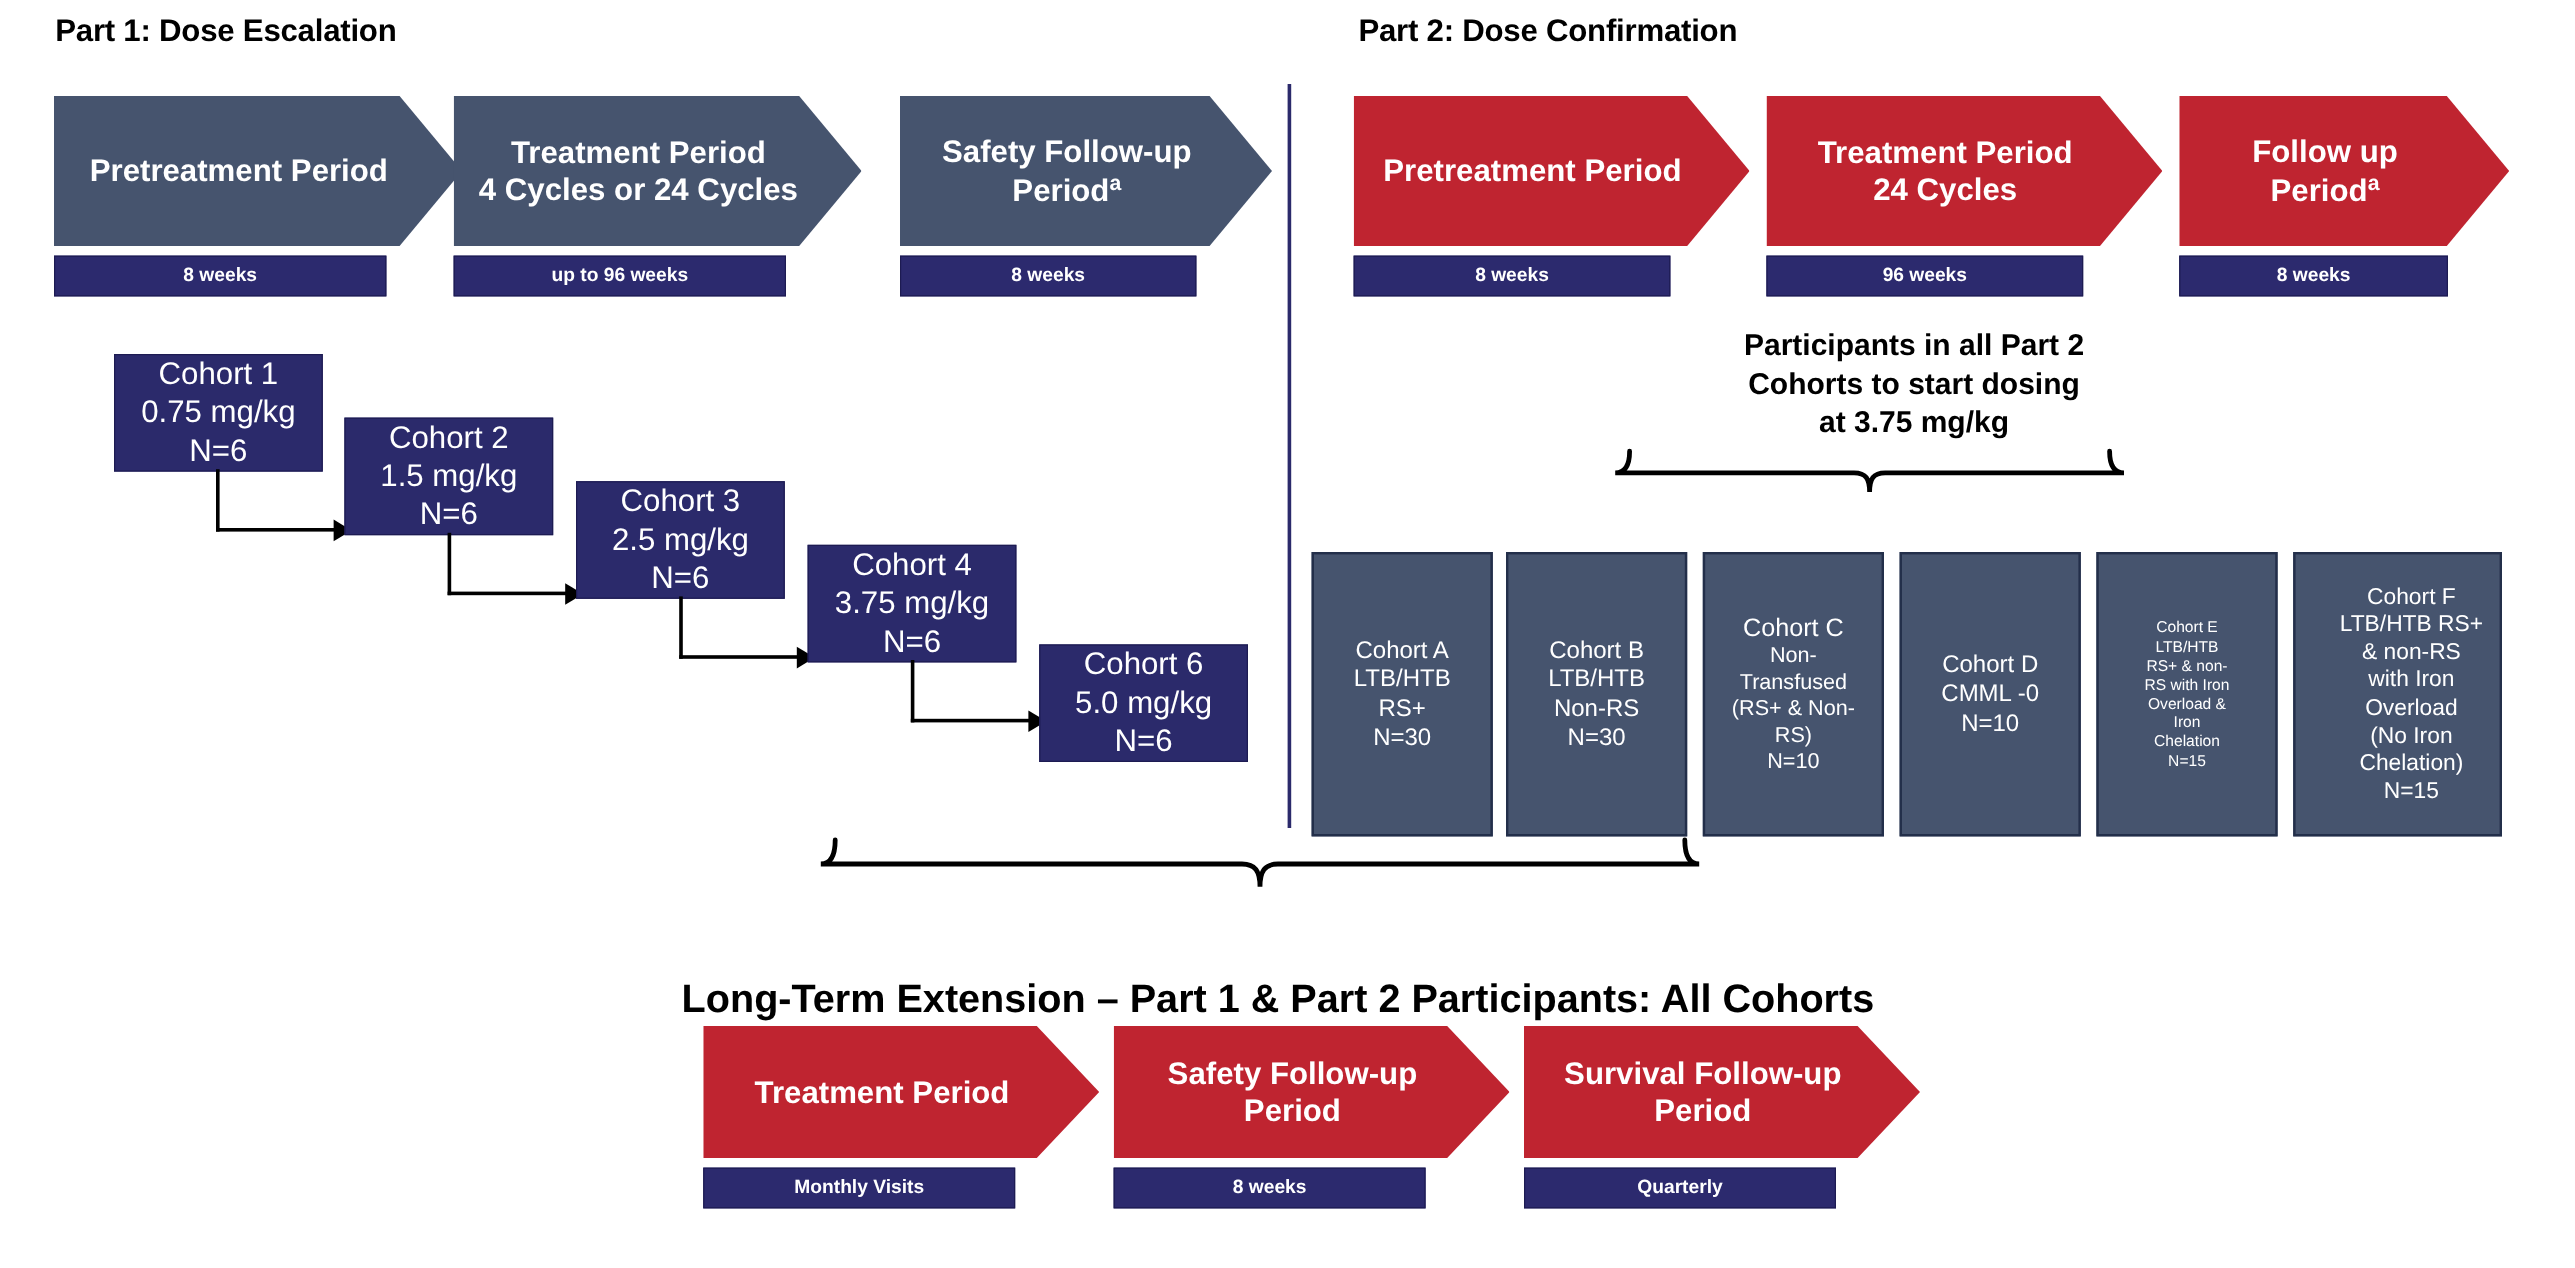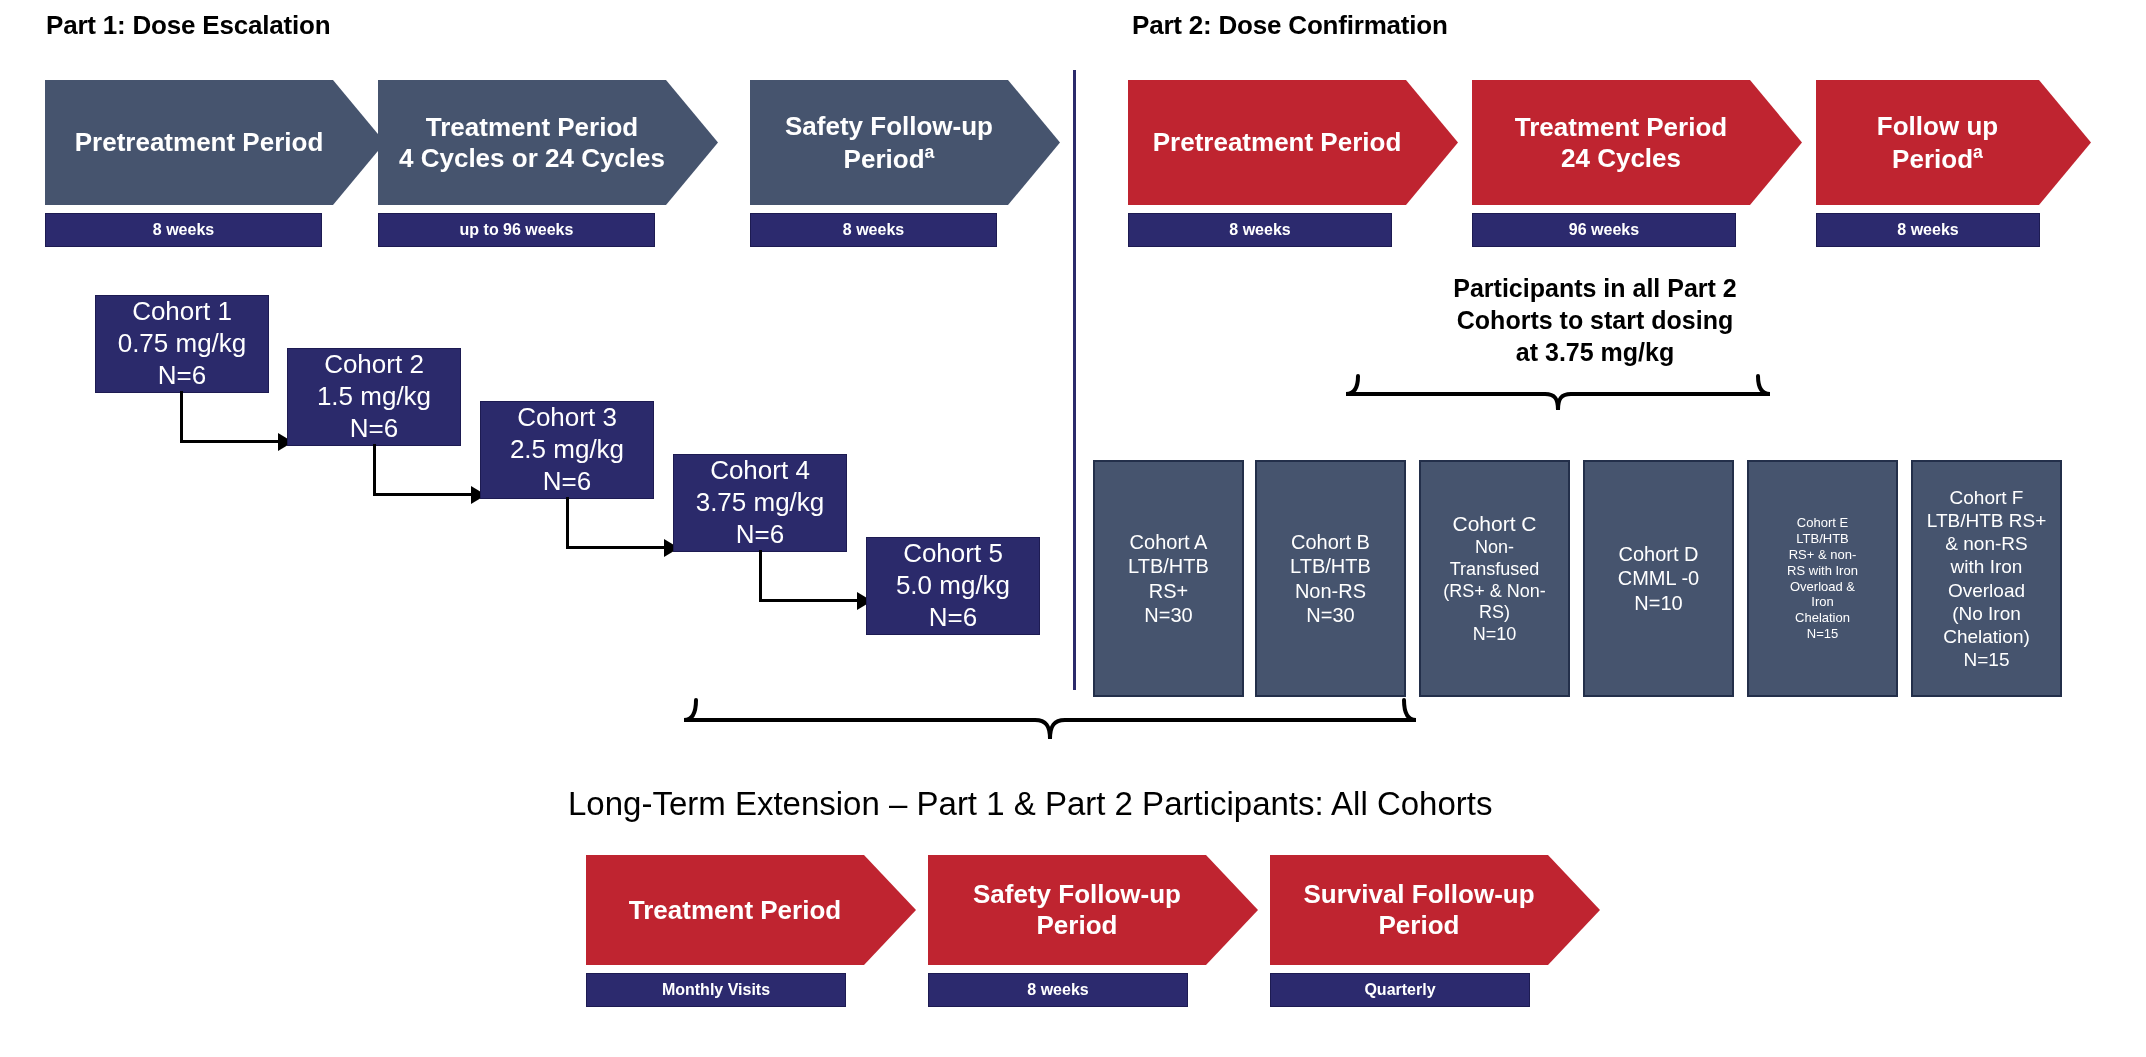--- a/index.html
+++ b/index.html
@@ -40,21 +40,21 @@
              border-left:15px solid #000;}
 
   
   .divider{position:absolute;width:3px;background:#2b2a6b;}
 
   
   .note{position:absolute;text-align:center;font-size:25px;font-weight:bold;
         line-height:1.28;color:#000;}
 
   
-  .lte-title{position:absolute;font-size:33px;font-weight:normal;color:#000;white-space:nowrap;}
+  .lte-title{position:absolute;font-size:33px;font-weight:bold;color:#000;white-space:nowrap;margin-top:28px;}
 
   .sup{font-size:0.68em;vertical-align:super;}
 </style>
 </head>
 <body>
 
 <div class="sec-title abs" style="left:46px;top:10px;">Part 1: Dose Escalation</div>
 
 <div class="chev slate" style="left:45px;top:80px;width:340px;height:125px;">
   <span class="lbl">
@@ -124,21 +124,21 @@
     <span>3.75 mg/kg</span><br>
     <span>N=6</span>
   </div>
 </div>
 <div class="line-v" style="left:759px;top:550px;height:52px;"></div>
 <div class="line-h" style="left:759px;top:599px;width:105px;"></div>
 <div class="arrowhead" style="left:857px;top:592px;"></div>
 
 <div class="cbox navy" style="left:866px;top:537px;width:172px;height:96px;">
   <div class="inner">
-    <span>Cohort 5</span><br>
+    <span>Cohort 6</span><br>
     <span>5.0 mg/kg</span><br>
     <span>N=6</span>
   </div>
 </div>
 
 <div class="divider" style="left:1073px;top:70px;height:620px;"></div>
 
 <div class="sec-title abs" style="left:1132px;top:10px;">Part 2: Dose Confirmation</div>
 
 <div class="chev red" style="left:1128px;top:80px;width:330px;height:125px;">
@@ -223,21 +223,21 @@
     <span>LTB/HTB</span><br>
     <span>RS+ &amp; non-</span><br>
     <span>RS with Iron</span><br>
     <span>Overload &amp;</span><br>
     <span>Iron</span><br>
     <span>Chelation</span><br>
     <span>N=15</span>
   </div>
 </div>
 
-<div class="cbox slate" style="left:1911px;top:460px;width:147px;height:233px;font-size:19px;">
+<div class="cbox slate" style="left:1911px;top:460px;width:147px;height:233px;font-size:19px;padding-left:23px;">
   <div class="inner">
     <span>Cohort F</span><br>
     <span>LTB/HTB RS+</span><br>
     <span>&amp; non-RS</span><br>
     <span>with Iron</span><br>
     <span>Overload</span><br>
     <span>(No Iron</span><br>
     <span>Chelation)</span><br>
     <span>N=15</span>
   </div>

